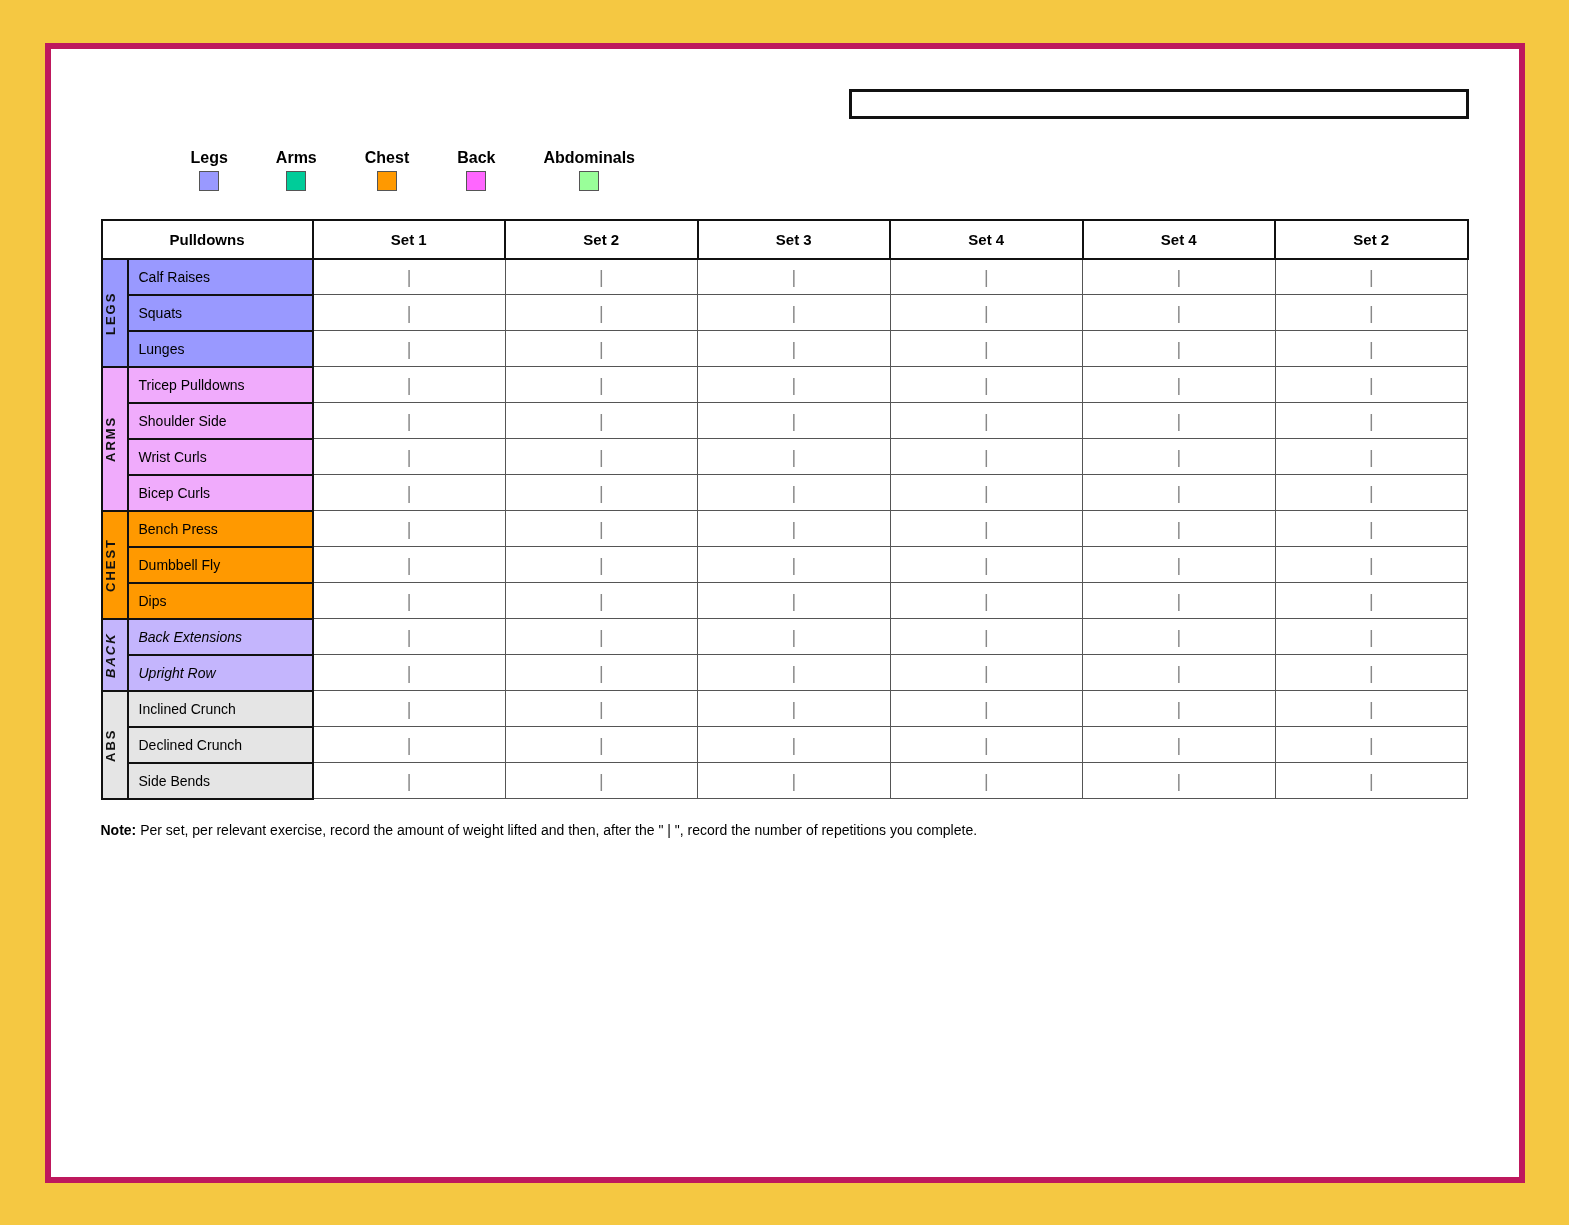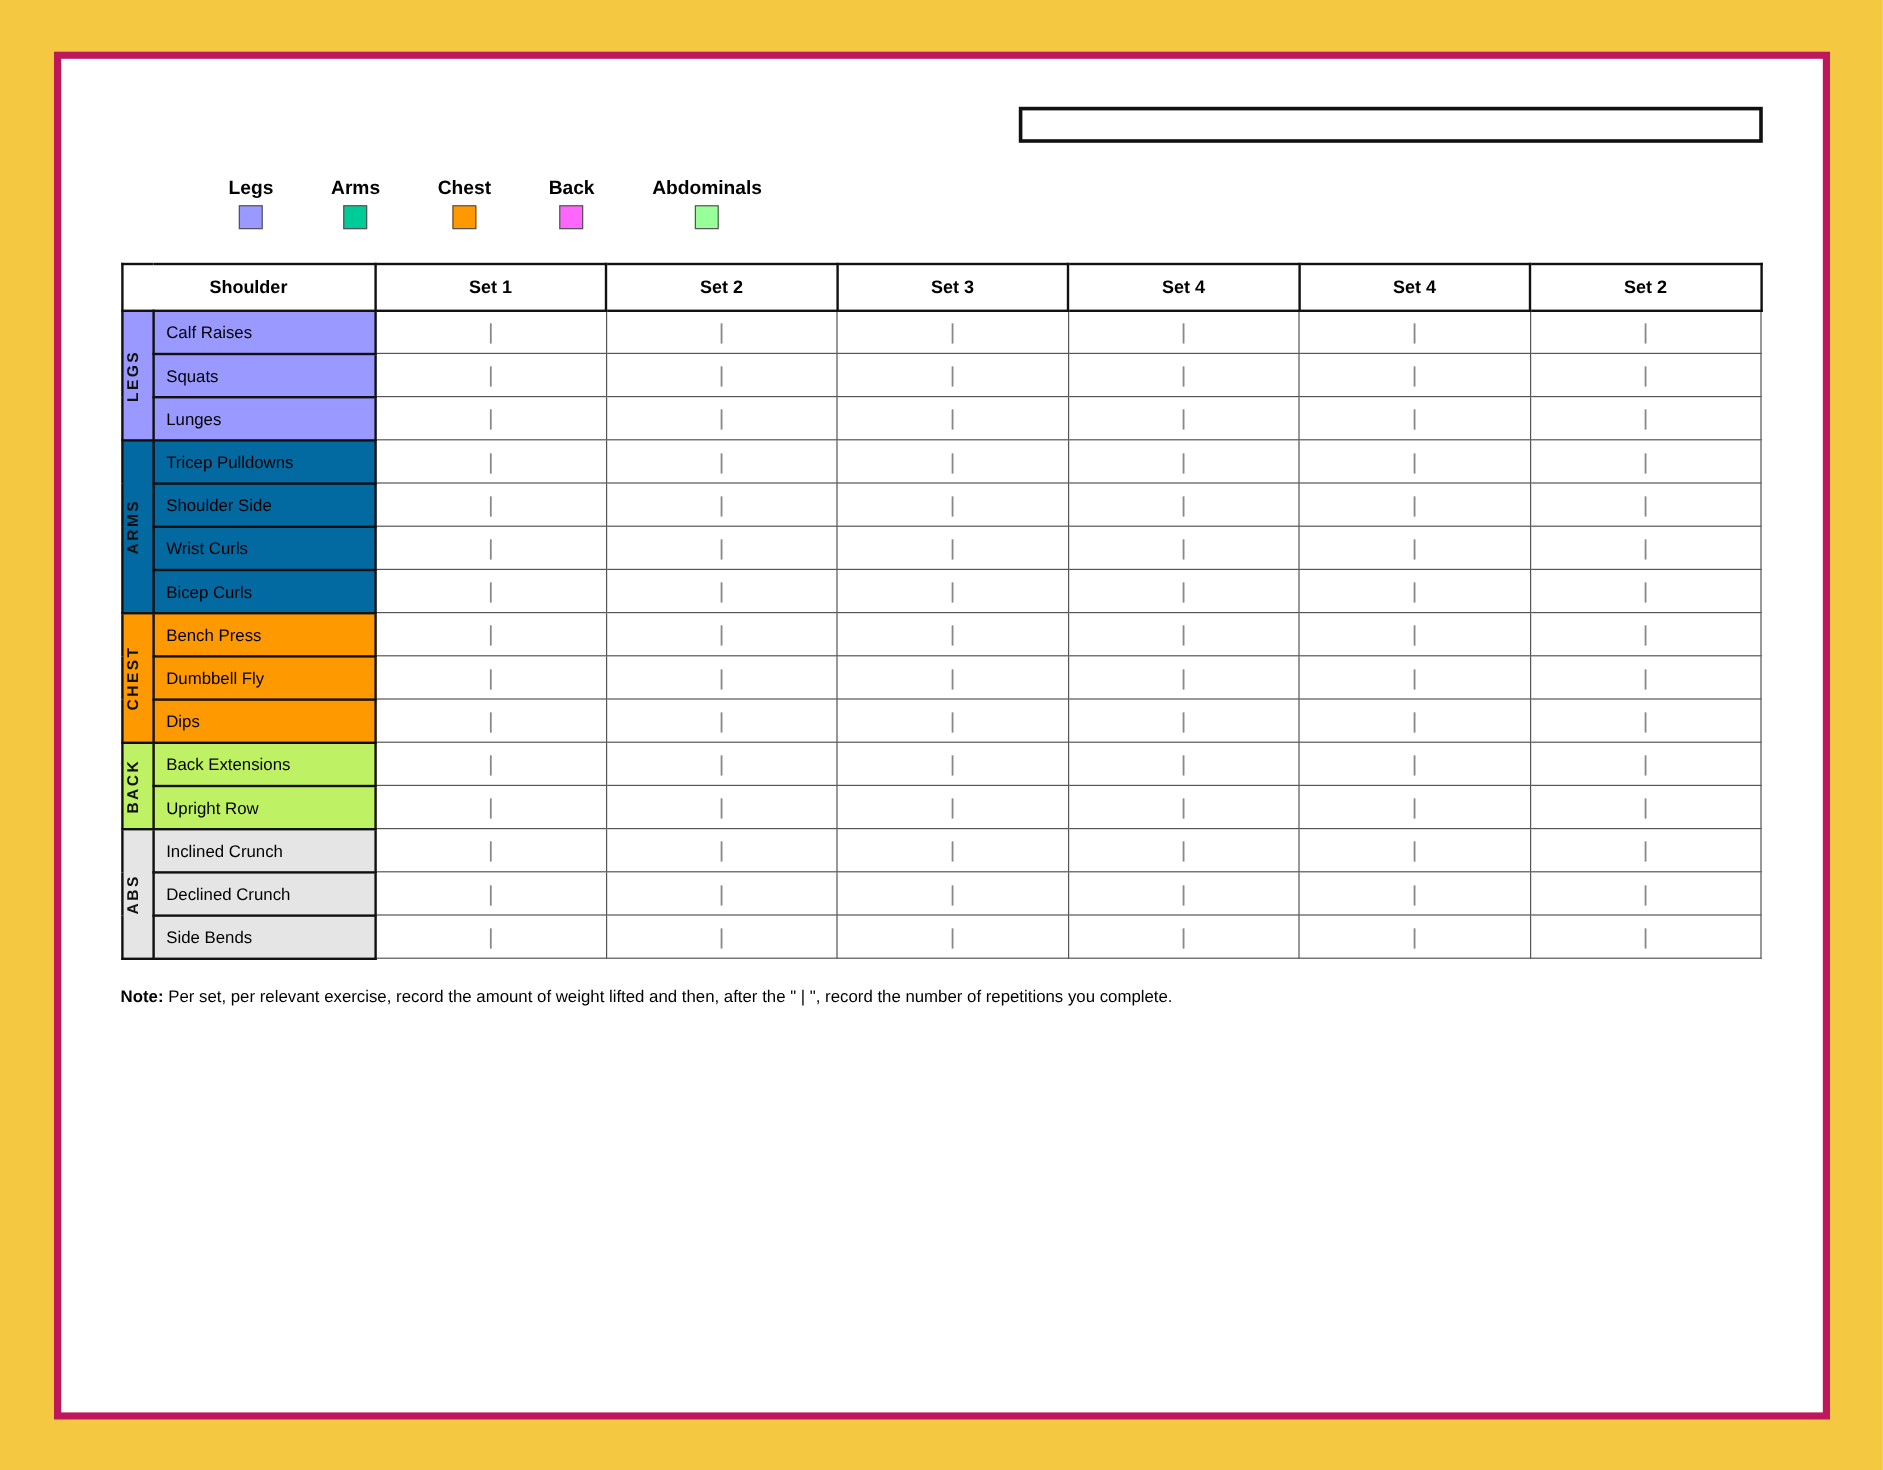--- a/index.html
+++ b/index.html
@@ -113,23 +113,23 @@
       font-weight: bold;
       font-size: 13px;
       letter-spacing: 2px;
       color: #111;
       display: flex;
       justify-content: center;
       align-items: center;
       height: 100%;
     }
     .legs-color { background-color: #9999ff; }
-    .arms-color { background-color: #0369a1; }
+    .arms-color { background-color: #f0abfc; }
     .chest-color { background-color: #ff9900; }
-    .back-color { background-color: #bef264; }
+    .back-color { background-color: #c4b5fd; font-style: italic; }
     .abs-color { background-color: #e5e5e5; }
 
     .set-cell {
       border: 1px solid #555 !important;
       position: relative;
     }
     .set-cell::after {
       content: '|';
       position: absolute;
       left: 50%;
@@ -197,21 +197,21 @@
     </div>
     <div class="key-item">
       <span>Abdominals</span>
       <div class="key-color-box" style="background-color:#99ff99;"></div>
     </div>
   </div>
 
   <table class="main-table">
     <thead>
       <tr>
-        <th colspan="2" class="header-exercise">Shoulder</th>
+        <th colspan="2" class="header-exercise">Pulldowns</th>
         <th>Set 1</th>
         <th>Set 2</th>
         <th>Set 3</th>
         <th>Set 4</th>
         <th>Set 4</th>
         <th>Set 2</th>
       </tr>
     </thead>
     <tbody id="table-body">
     <tr>

